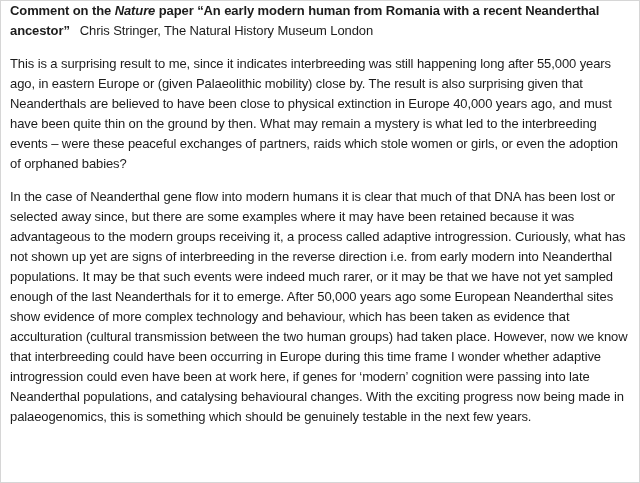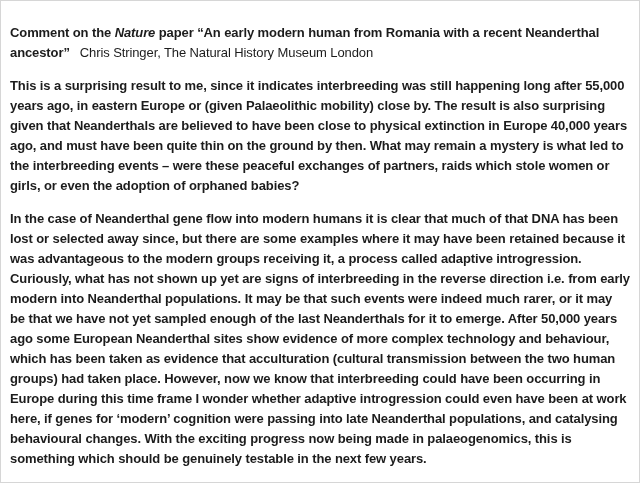--- a/index.html
+++ b/index.html
@@ -7,21 +7,21 @@
     padding: 0;
     background: #e9e9e9;
   }
   .page {
     box-sizing: border-box;
     width: 640px;
     height: 483px;
     margin: 0 auto;
     background: #ffffff;
     border: 1px solid #d6d6d6;
-    padding: 22px 9px 6px 9px;
+    padding: 0 9px 6px 9px;
     overflow: hidden;
     font-family: "Liberation Sans", sans-serif;
     color: #1c1c1c;
     font-size: 13px;
     line-height: 20px;
     letter-spacing: -0.1px;
   }
   .doc-title {
     margin: 0 0 13px 0;
     font-size: 13px;
@@ -30,21 +30,20 @@
   }
   .doc-title .journal {
     font-style: italic;
   }
   .doc-title .byline {
     font-weight: normal;
     margin-left: 10px;
   }
   .doc-paragraph {
     margin: 0 0 13px 0;
-    font-weight: bold;
   }
   .doc-paragraph:last-child {
     margin-bottom: 16px;
   }
 </style>
 </head>
 <body>
 
 <div class="page">
 

